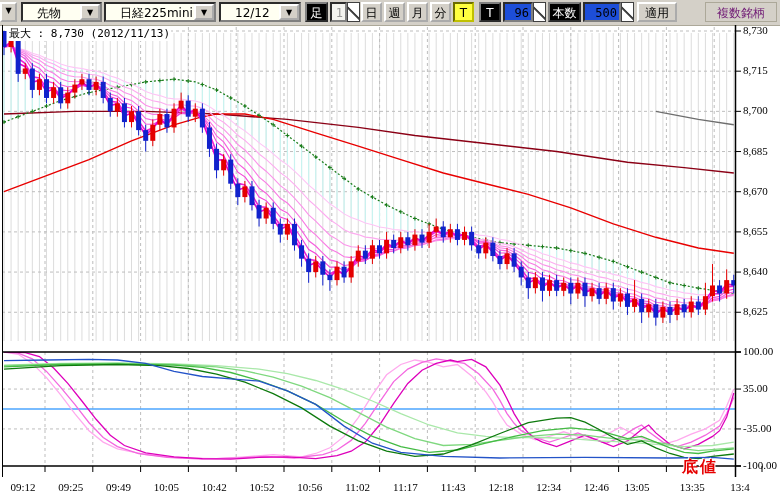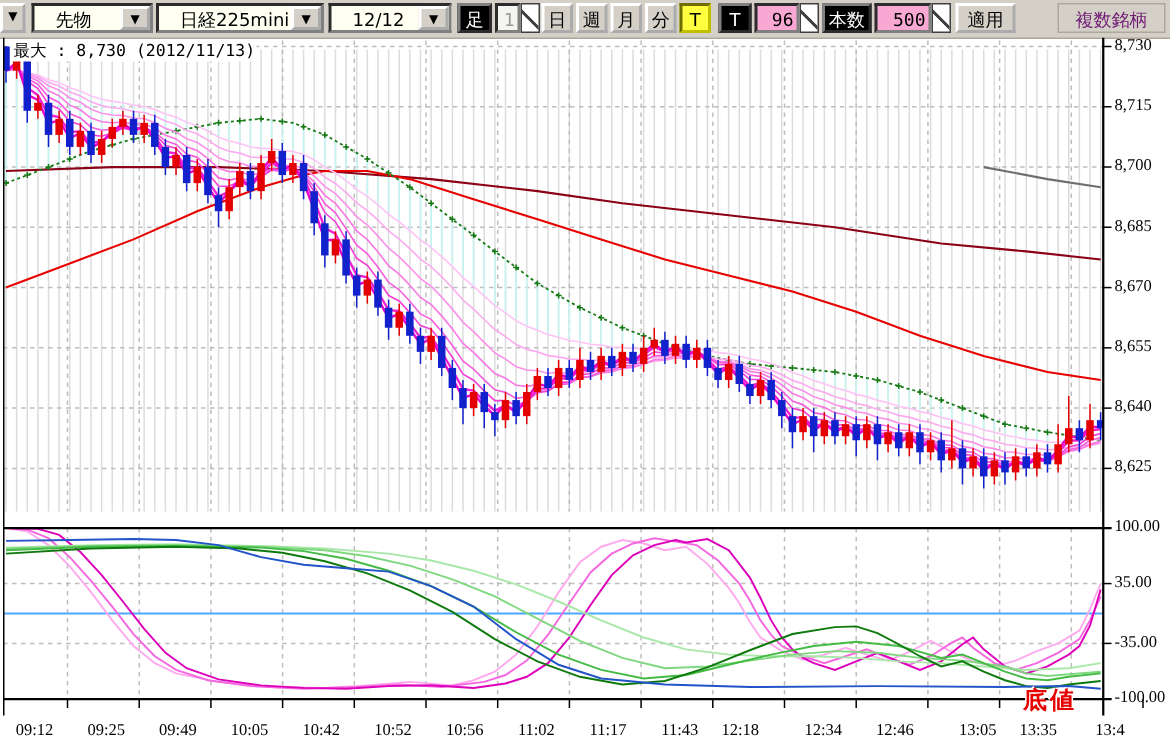--- a/index.html
+++ b/index.html
@@ -15,21 +15,21 @@
   .btn{background:#d4d0c8;border:2px outset #fff;color:#000;text-align:center;
        padding-top:1px;cursor:pointer;}
   .btn.black{background:#000;color:#fff;border:2px outset #808080;}
   .btn.yellow{background:#ffff40;border:2px inset #c0c000;}
   .btn.disabled{color:#701a75;border:1px solid #aca899;padding-top:2px;}
   .combo{background:#fffff2;border:2px inset #808080;display:flex;}
   .combo .cval{flex:1;padding:1px 14px;white-space:nowrap;overflow:hidden;font-size:12px;}
   .combo .carw,.dropbtn{width:16px;background:#d4d0c8;border:2px outset #fff;
        color:#000;font-size:8px;text-align:center;line-height:13px;cursor:pointer;}
   .dropbtn{position:absolute;top:2px;height:20px;box-sizing:border-box;}
-  .numfield{background:#f9a8d4;border:2px inset #808080;text-align:right;
+  .numfield{background:#1d4ed8;border:2px inset #808080;text-align:right;
             padding:1px 2px;font-size:12px;font-family:"DejaVu Sans Mono",monospace;}
   .numfield.gray{color:#9a9a9a;background:#f4f4f0;}
   .spin{background:#fff;border:1px solid #404040;cursor:pointer;
         background-image:linear-gradient(45deg,#fff 40%,#404040 42%,#404040 50%,#fff 52%);}
 
   
   .axlab{position:absolute;font-family:Liberation Serif, serif;font-size:11px;
          color:#000;white-space:nowrap;}
   .anno{position:absolute;font-family:"DejaVu Sans Mono","DejaVu Sans",monospace;
         font-size:11px;color:#000;white-space:nowrap;background:#fff;padding:0 1px;}
@@ -660,20 +660,20 @@
       <div class="axlab" style="left: 3px; top: 481px; width: 40px; text-align: center;">09:12</div>
       <div class="axlab" style="left: 50.8px; top: 481px; width: 40px; text-align: center;">09:25</div>
       <div class="axlab" style="left: 98.6px; top: 481px; width: 40px; text-align: center;">09:49</div>
       <div class="axlab" style="left: 146.4px; top: 481px; width: 40px; text-align: center;">10:05</div>
       <div class="axlab" style="left: 194.2px; top: 481px; width: 40px; text-align: center;">10:42</div>
       <div class="axlab" style="left: 242px; top: 481px; width: 40px; text-align: center;">10:52</div>
       <div class="axlab" style="left: 289.8px; top: 481px; width: 40px; text-align: center;">10:56</div>
       <div class="axlab" style="left: 337.6px; top: 481px; width: 40px; text-align: center;">11:02</div>
       <div class="axlab" style="left: 385.4px; top: 481px; width: 40px; text-align: center;">11:17</div>
       <div class="axlab" style="left: 433.2px; top: 481px; width: 40px; text-align: center;">11:43</div>
-      <div class="axlab" style="left: 481px; top: 481px; width: 40px; ">12:18</div>
+      <div class="axlab" style="left: 481px; top: 481px; width: 40px; text-align: center;">12:18</div>
       <div class="axlab" style="left: 528.8px; top: 481px; width: 40px; text-align: center;">12:34</div>
       <div class="axlab" style="left: 576.6px; top: 481px; width: 40px; text-align: center;">12:46</div>
-      <div class="axlab" style="left: 624.4px; top: 481px; width: 40px; text-align: right;">13:05</div>
+      <div class="axlab" style="left: 624.4px; top: 481px; width: 40px; text-align: left;">13:05</div>
       <div class="axlab" style="left: 672.2px; top: 481px; width: 40px; text-align: center;">13:35</div>
       <div class="axlab" style="left: 720px; top: 481px; width: 40px; text-align: center;">13:4</div>
     </div>
 </div>
 
 </body></html>

